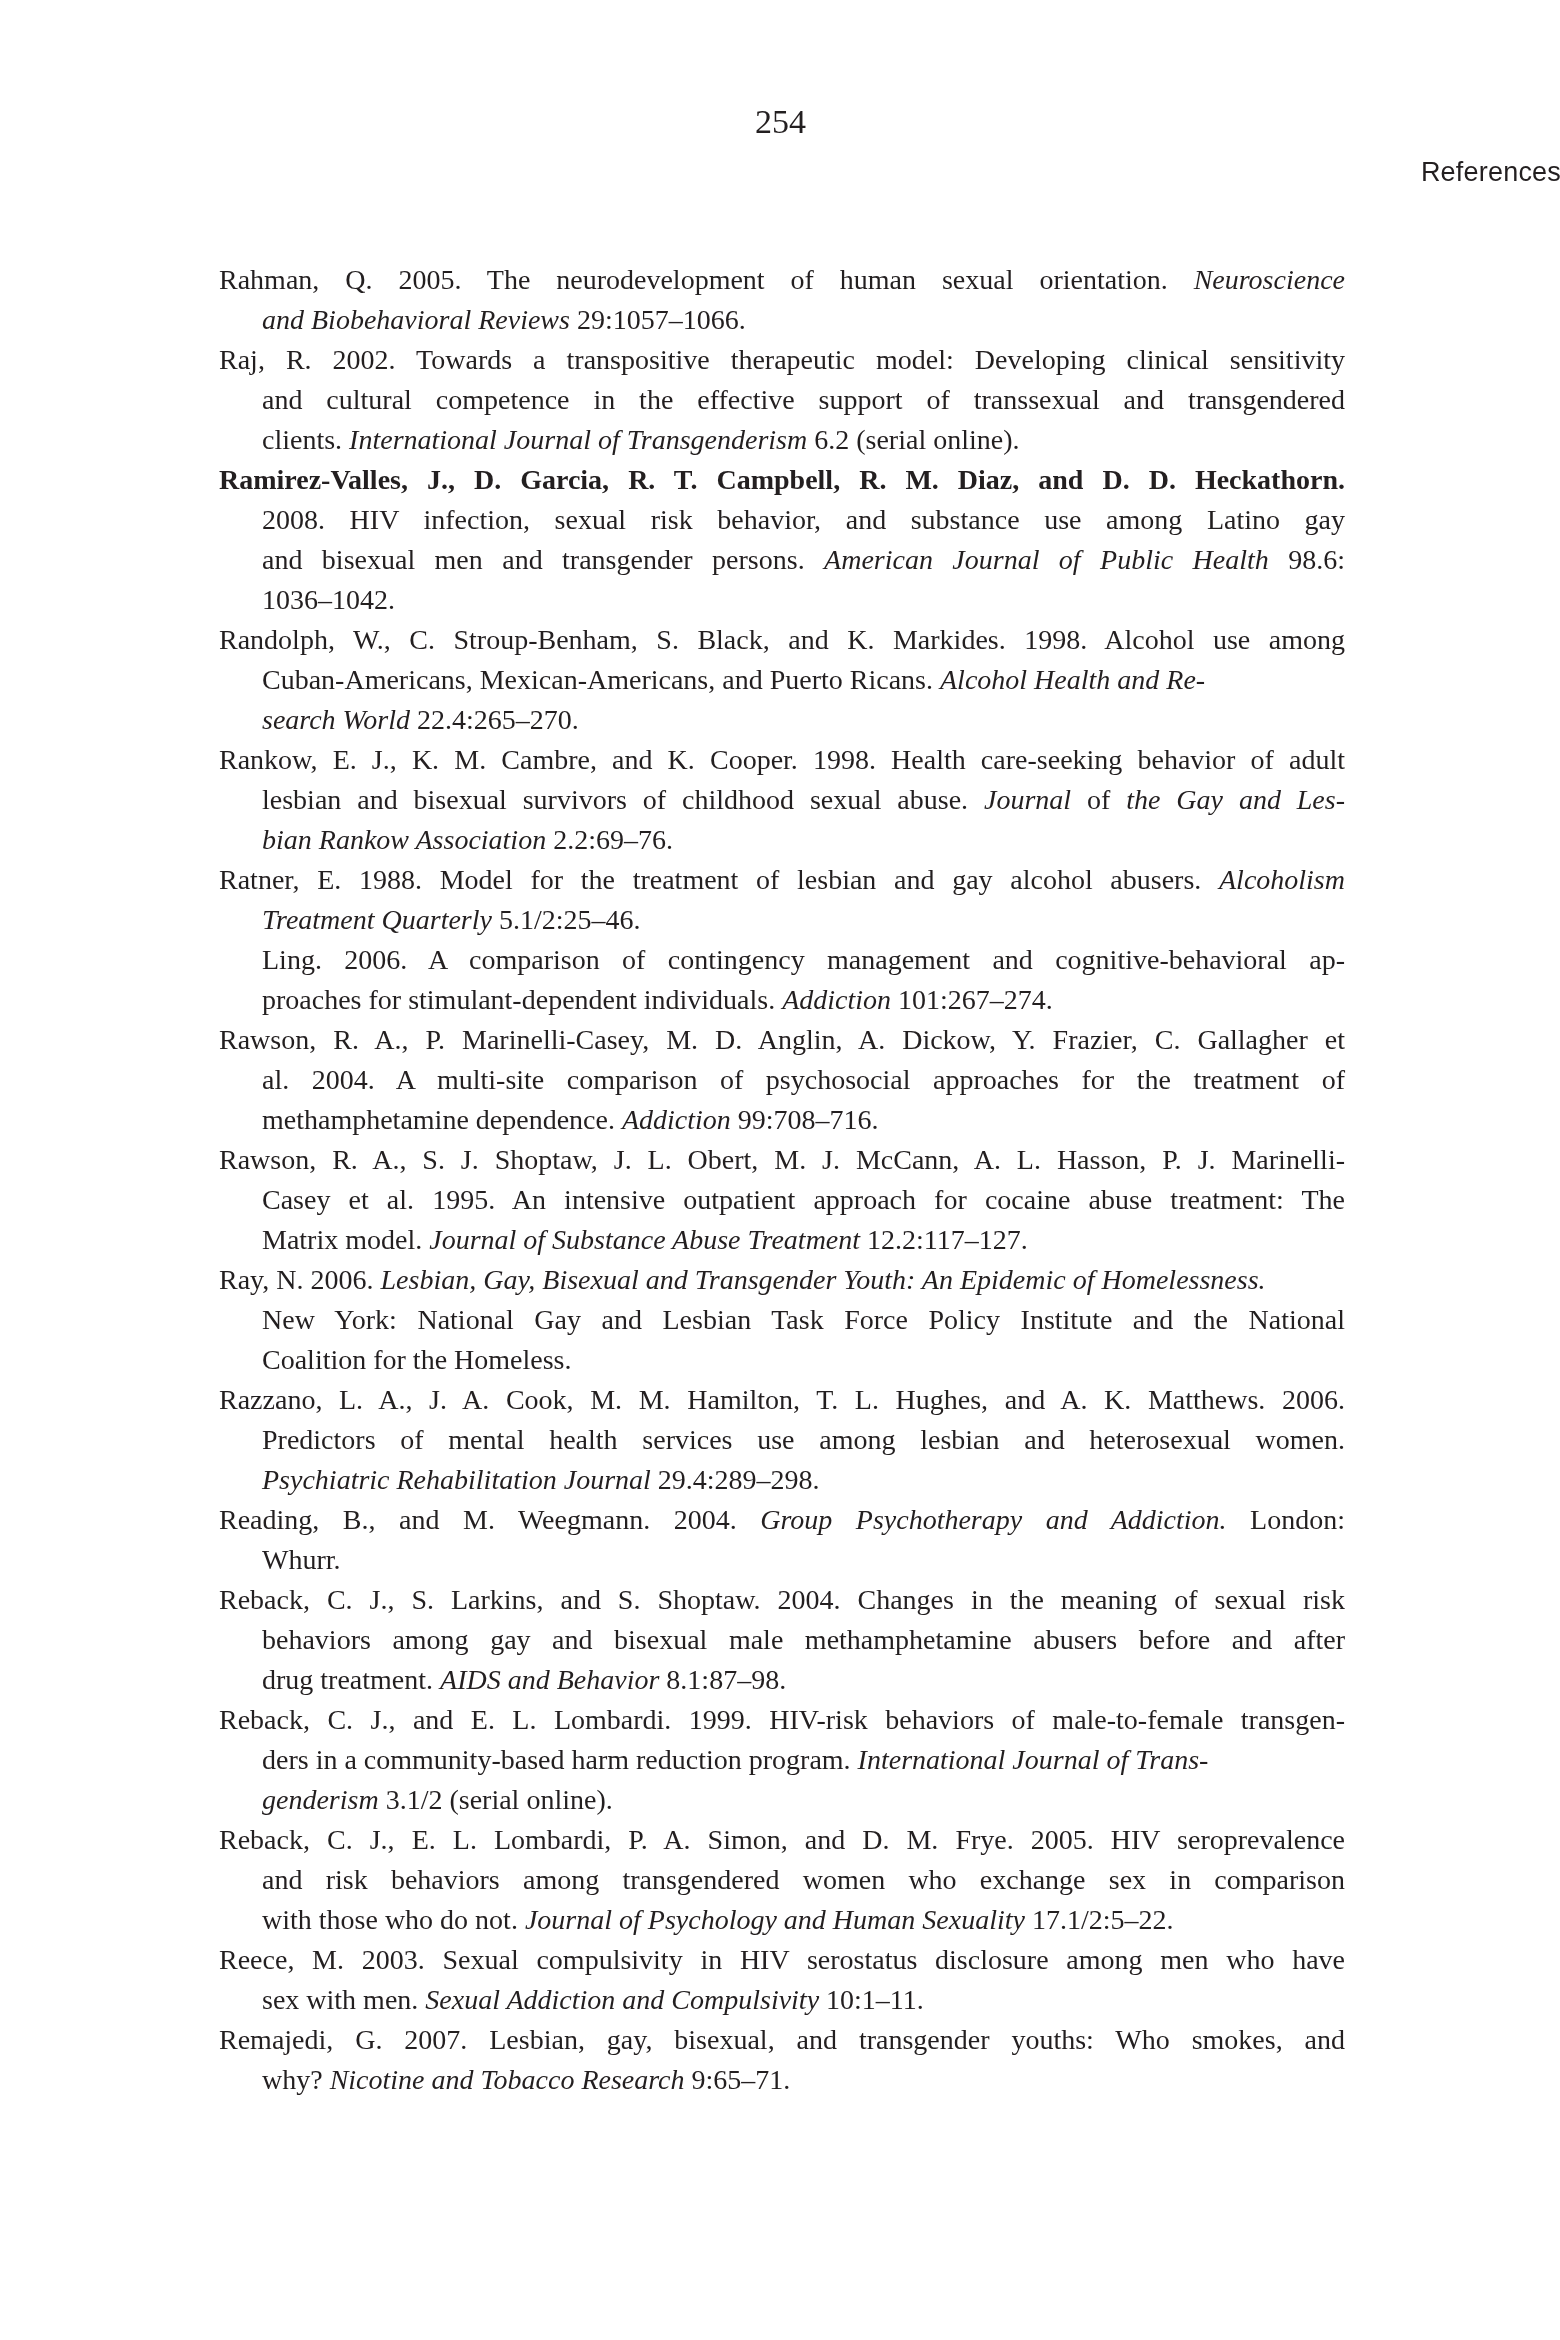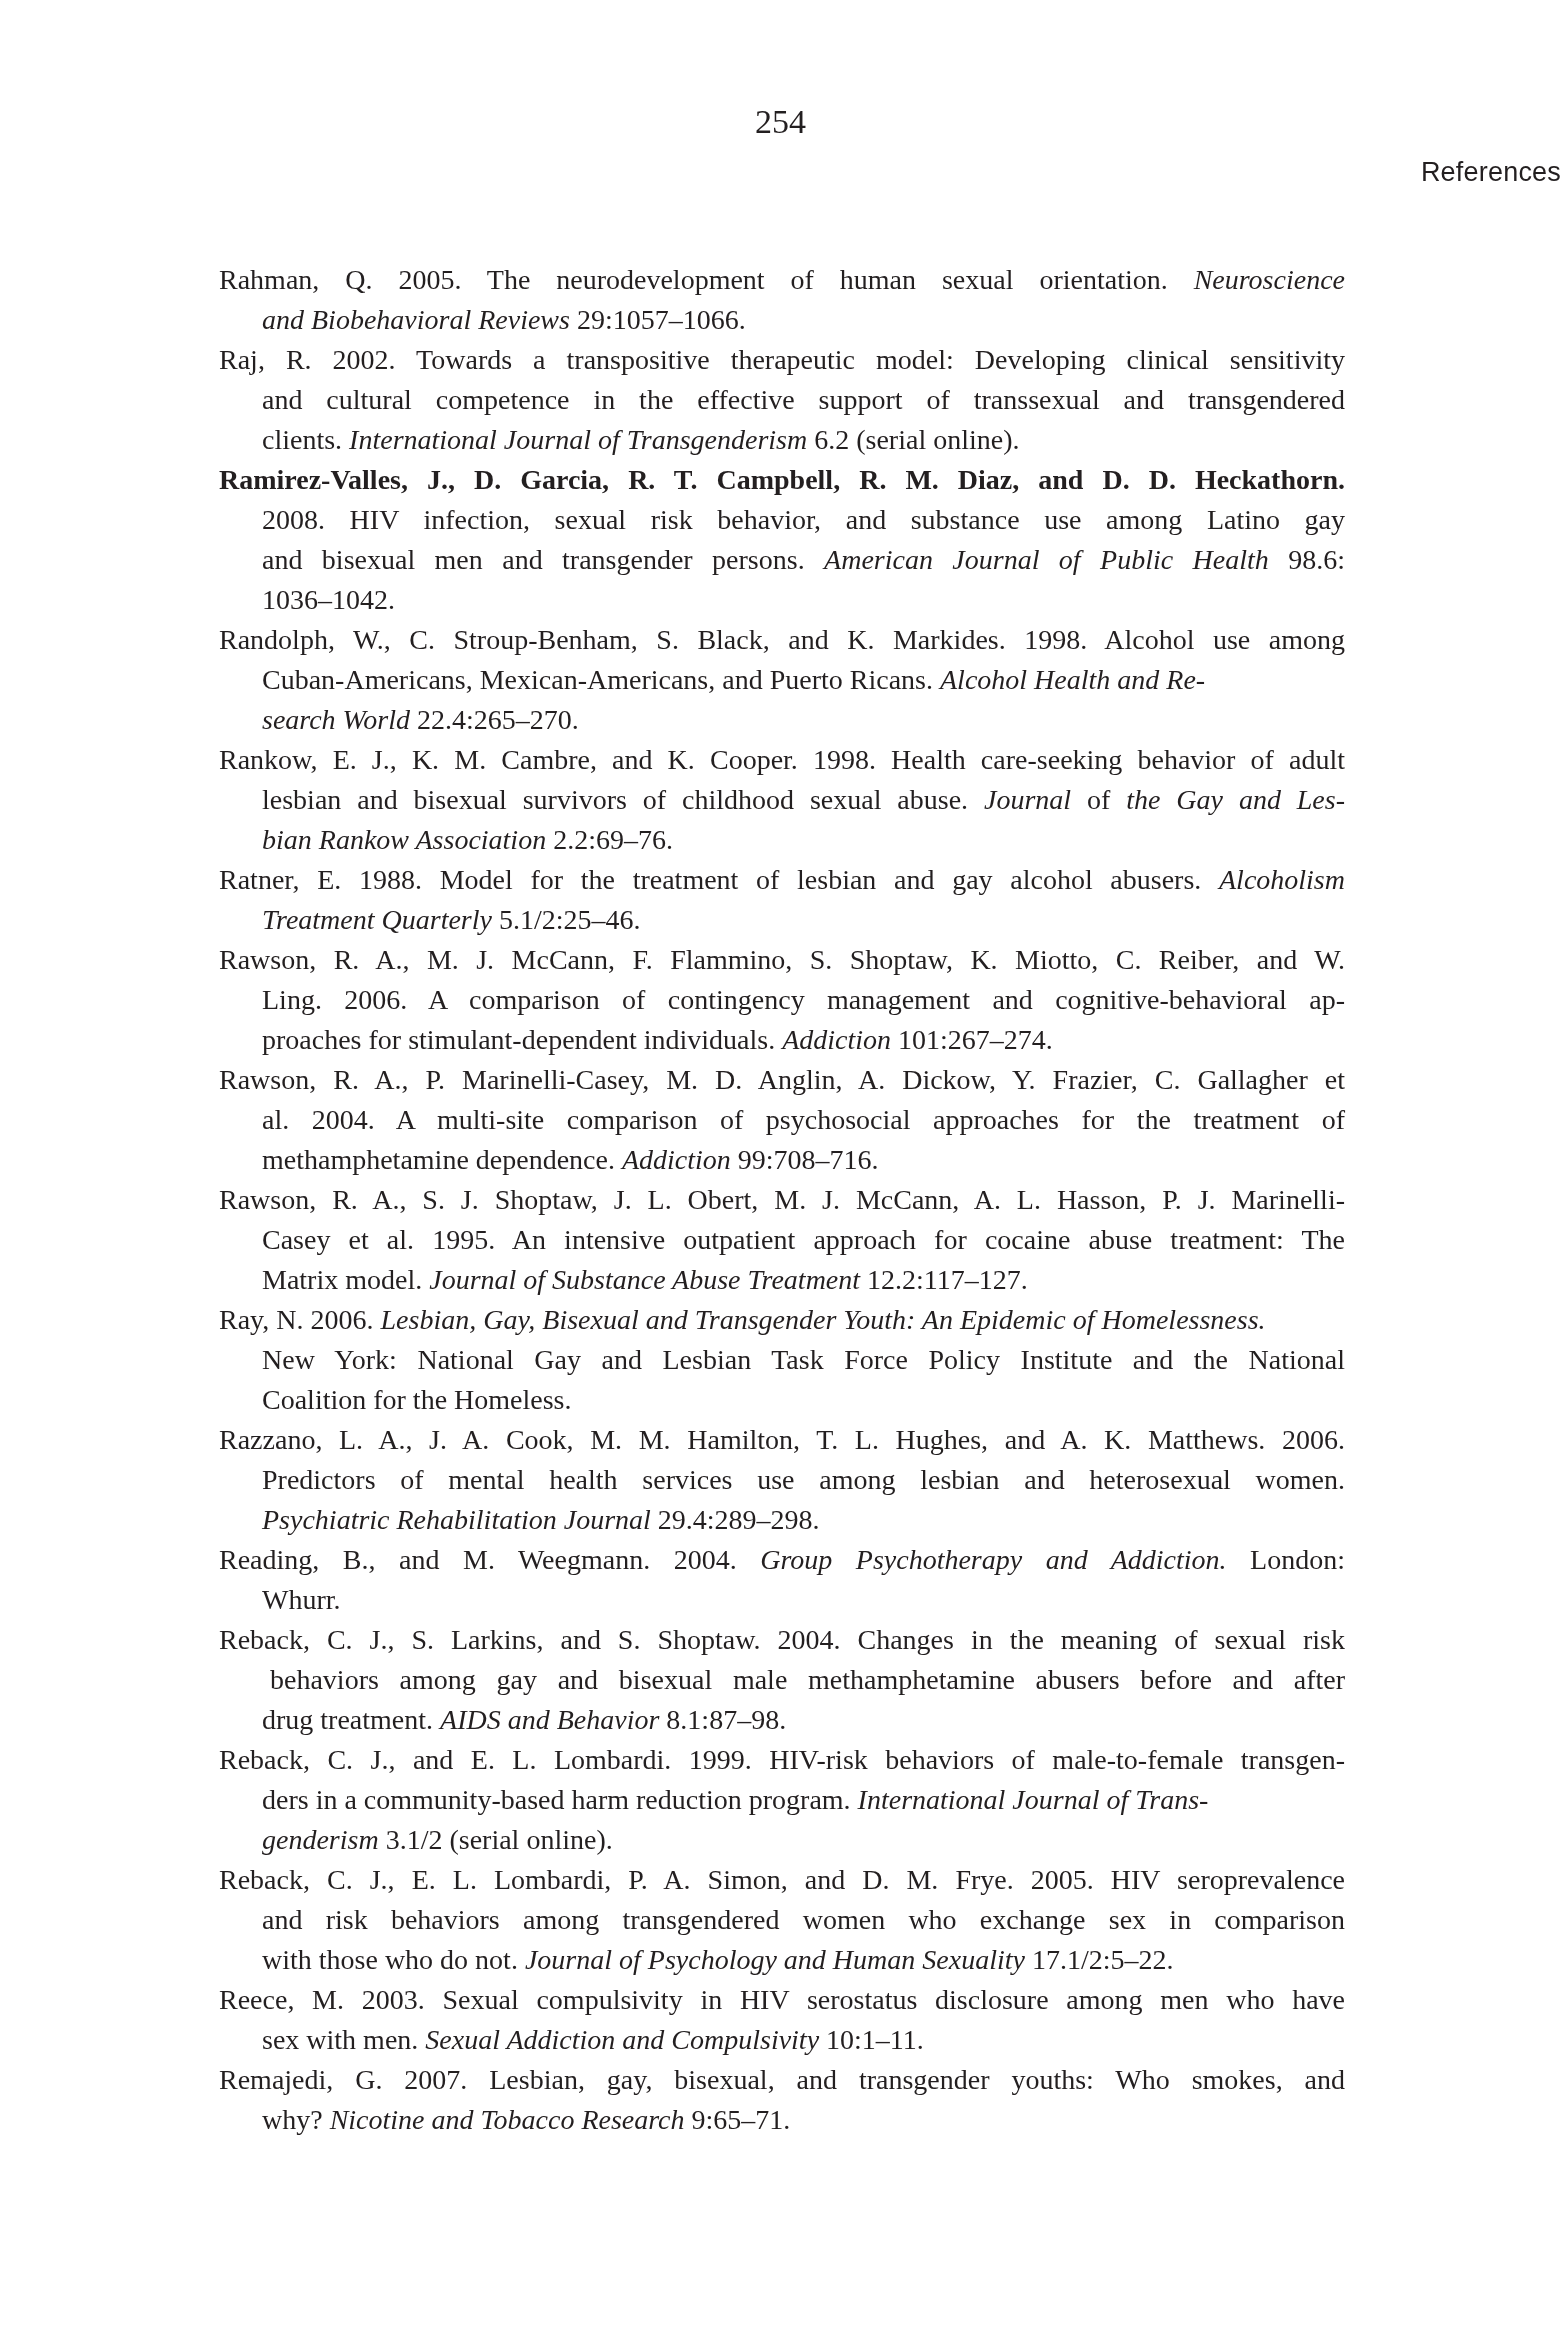--- a/index.html
+++ b/index.html
@@ -55,21 +55,20 @@
     <div class="entry">
       <span class="line" style="white-space: nowrap;"><span style="word-spacing: 0px;"><span>Rankow, E. J., K. M. Cambre, and K. Cooper. 1998. Health care-seeking behavior of adult</span></span></span>
       <span class="line indent" style="white-space: nowrap;"><span style="word-spacing: 0px;"><span>lesbian and bisexual survivors of childhood sexual abuse. </span><i>Journal</i><span> of </span><i>the Gay and Les-</i></span></span>
       <span class="line indent last" style="white-space: nowrap;"><span><i>bian Rankow Association</i><span> 2.2:69–76.</span></span></span>
     </div>
     <div class="entry">
       <span class="line" style="white-space: nowrap;"><span style="word-spacing: 0px;"><span>Ratner, E. 1988. Model for the treatment of lesbian and gay alcohol abusers. </span><i>Alcoholism</i></span></span>
       <span class="line indent last" style="white-space: nowrap;"><span><i>Treatment Quarterly</i><span> 5.1/2:25–46.</span></span></span>
     </div>
     <div class="entry">
-      <span class="line" style="white-space: nowrap;"><span style="word-spacing: 0px;"><span>Rawson, R. A., M. J. McCann, F. Flammino, S. Shoptaw, K. Miotto, C. Reiber, and W.</span></span></span>
       <span class="line indent" style="white-space: nowrap;"><span style="word-spacing: 0px;"><span>Ling. 2006. A comparison of contingency management and cognitive-behavioral ap-</span></span></span>
       <span class="line indent last" style="white-space: nowrap;"><span><span>proaches for stimulant-dependent individuals. </span><i>Addiction</i><span> 101:267–274.</span></span></span>
     </div>
     <div class="entry">
       <span class="line" style="white-space: nowrap;"><span style="word-spacing: 0px;"><span>Rawson, R. A., P. Marinelli-Casey, M. D. Anglin, A. Dickow, Y. Frazier, C. Gallagher et</span></span></span>
       <span class="line indent" style="white-space: nowrap;"><span style="word-spacing: 0px;"><span>al. 2004. A multi-site comparison of psychosocial approaches for the treatment of</span></span></span>
       <span class="line indent last" style="white-space: nowrap;"><span><span>methamphetamine dependence. </span><i>Addiction</i><span> 99:708–716.</span></span></span>
     </div>
     <div class="entry">
       <span class="line" style="white-space: nowrap;"><span style="word-spacing: 0px;"><span>Rawson, R. A., S. J. Shoptaw, J. L. Obert, M. J. McCann, A. L. Hasson, P. J. Marinelli-</span></span></span>
@@ -85,21 +84,21 @@
       <span class="line" style="white-space: nowrap;"><span style="word-spacing: 0px;"><span>Razzano, L. A., J. A. Cook, M. M. Hamilton, T. L. Hughes, and A. K. Matthews. 2006.</span></span></span>
       <span class="line indent" style="white-space: nowrap;"><span style="word-spacing: 0px;"><span>Predictors of mental health services use among lesbian and heterosexual women.</span></span></span>
       <span class="line indent last" style="white-space: nowrap;"><span><i>Psychiatric Rehabilitation Journal</i><span> 29.4:289–298.</span></span></span>
     </div>
     <div class="entry">
       <span class="line" style="white-space: nowrap;"><span style="word-spacing: 0px;"><span>Reading, B., and M. Weegmann. 2004. </span><i>Group Psychotherapy and Addiction.</i><span> London:</span></span></span>
       <span class="line indent last" style="white-space: nowrap;"><span><span>Whurr.</span></span></span>
     </div>
     <div class="entry">
       <span class="line" style="white-space: nowrap;"><span style="word-spacing: 0px;"><span>Reback, C. J., S. Larkins, and S. Shoptaw. 2004. Changes in the meaning of sexual risk</span></span></span>
-      <span class="line indent" style="white-space: nowrap;"><span style="word-spacing: 0px; margin-left: 8px;"><span>behaviors among gay and bisexual male methamphetamine abusers before and after</span></span></span>
+      <span class="line indent" style="white-space: nowrap;"><span style="word-spacing: 0px;"><span>behaviors among gay and bisexual male methamphetamine abusers before and after</span></span></span>
       <span class="line indent last" style="white-space: nowrap;"><span><span>drug treatment. </span><i>AIDS and Behavior</i><span> 8.1:87–98.</span></span></span>
     </div>
     <div class="entry">
       <span class="line" style="white-space: nowrap;"><span style="word-spacing: 0px;"><span>Reback, C. J., and E. L. Lombardi. 1999. HIV-risk behaviors of male-to-female transgen-</span></span></span>
       <span class="line indent" style="white-space: nowrap;"><span style="display: inline-block; transform-origin: left center; transform: scaleX(0.999986);"><span>ders in a community-based harm reduction program. </span><i>International Journal of Trans-</i></span></span>
       <span class="line indent last" style="white-space: nowrap;"><span><i>genderism</i><span> 3.1/2 (serial online).</span></span></span>
     </div>
     <div class="entry">
       <span class="line" style="white-space: nowrap;"><span style="word-spacing: 0px;"><span>Reback, C. J., E. L. Lombardi, P. A. Simon, and D. M. Frye. 2005. HIV seroprevalence</span></span></span>
       <span class="line indent" style="white-space: nowrap;"><span style="word-spacing: 0px;"><span>and risk behaviors among transgendered women who exchange sex in comparison</span></span></span>

